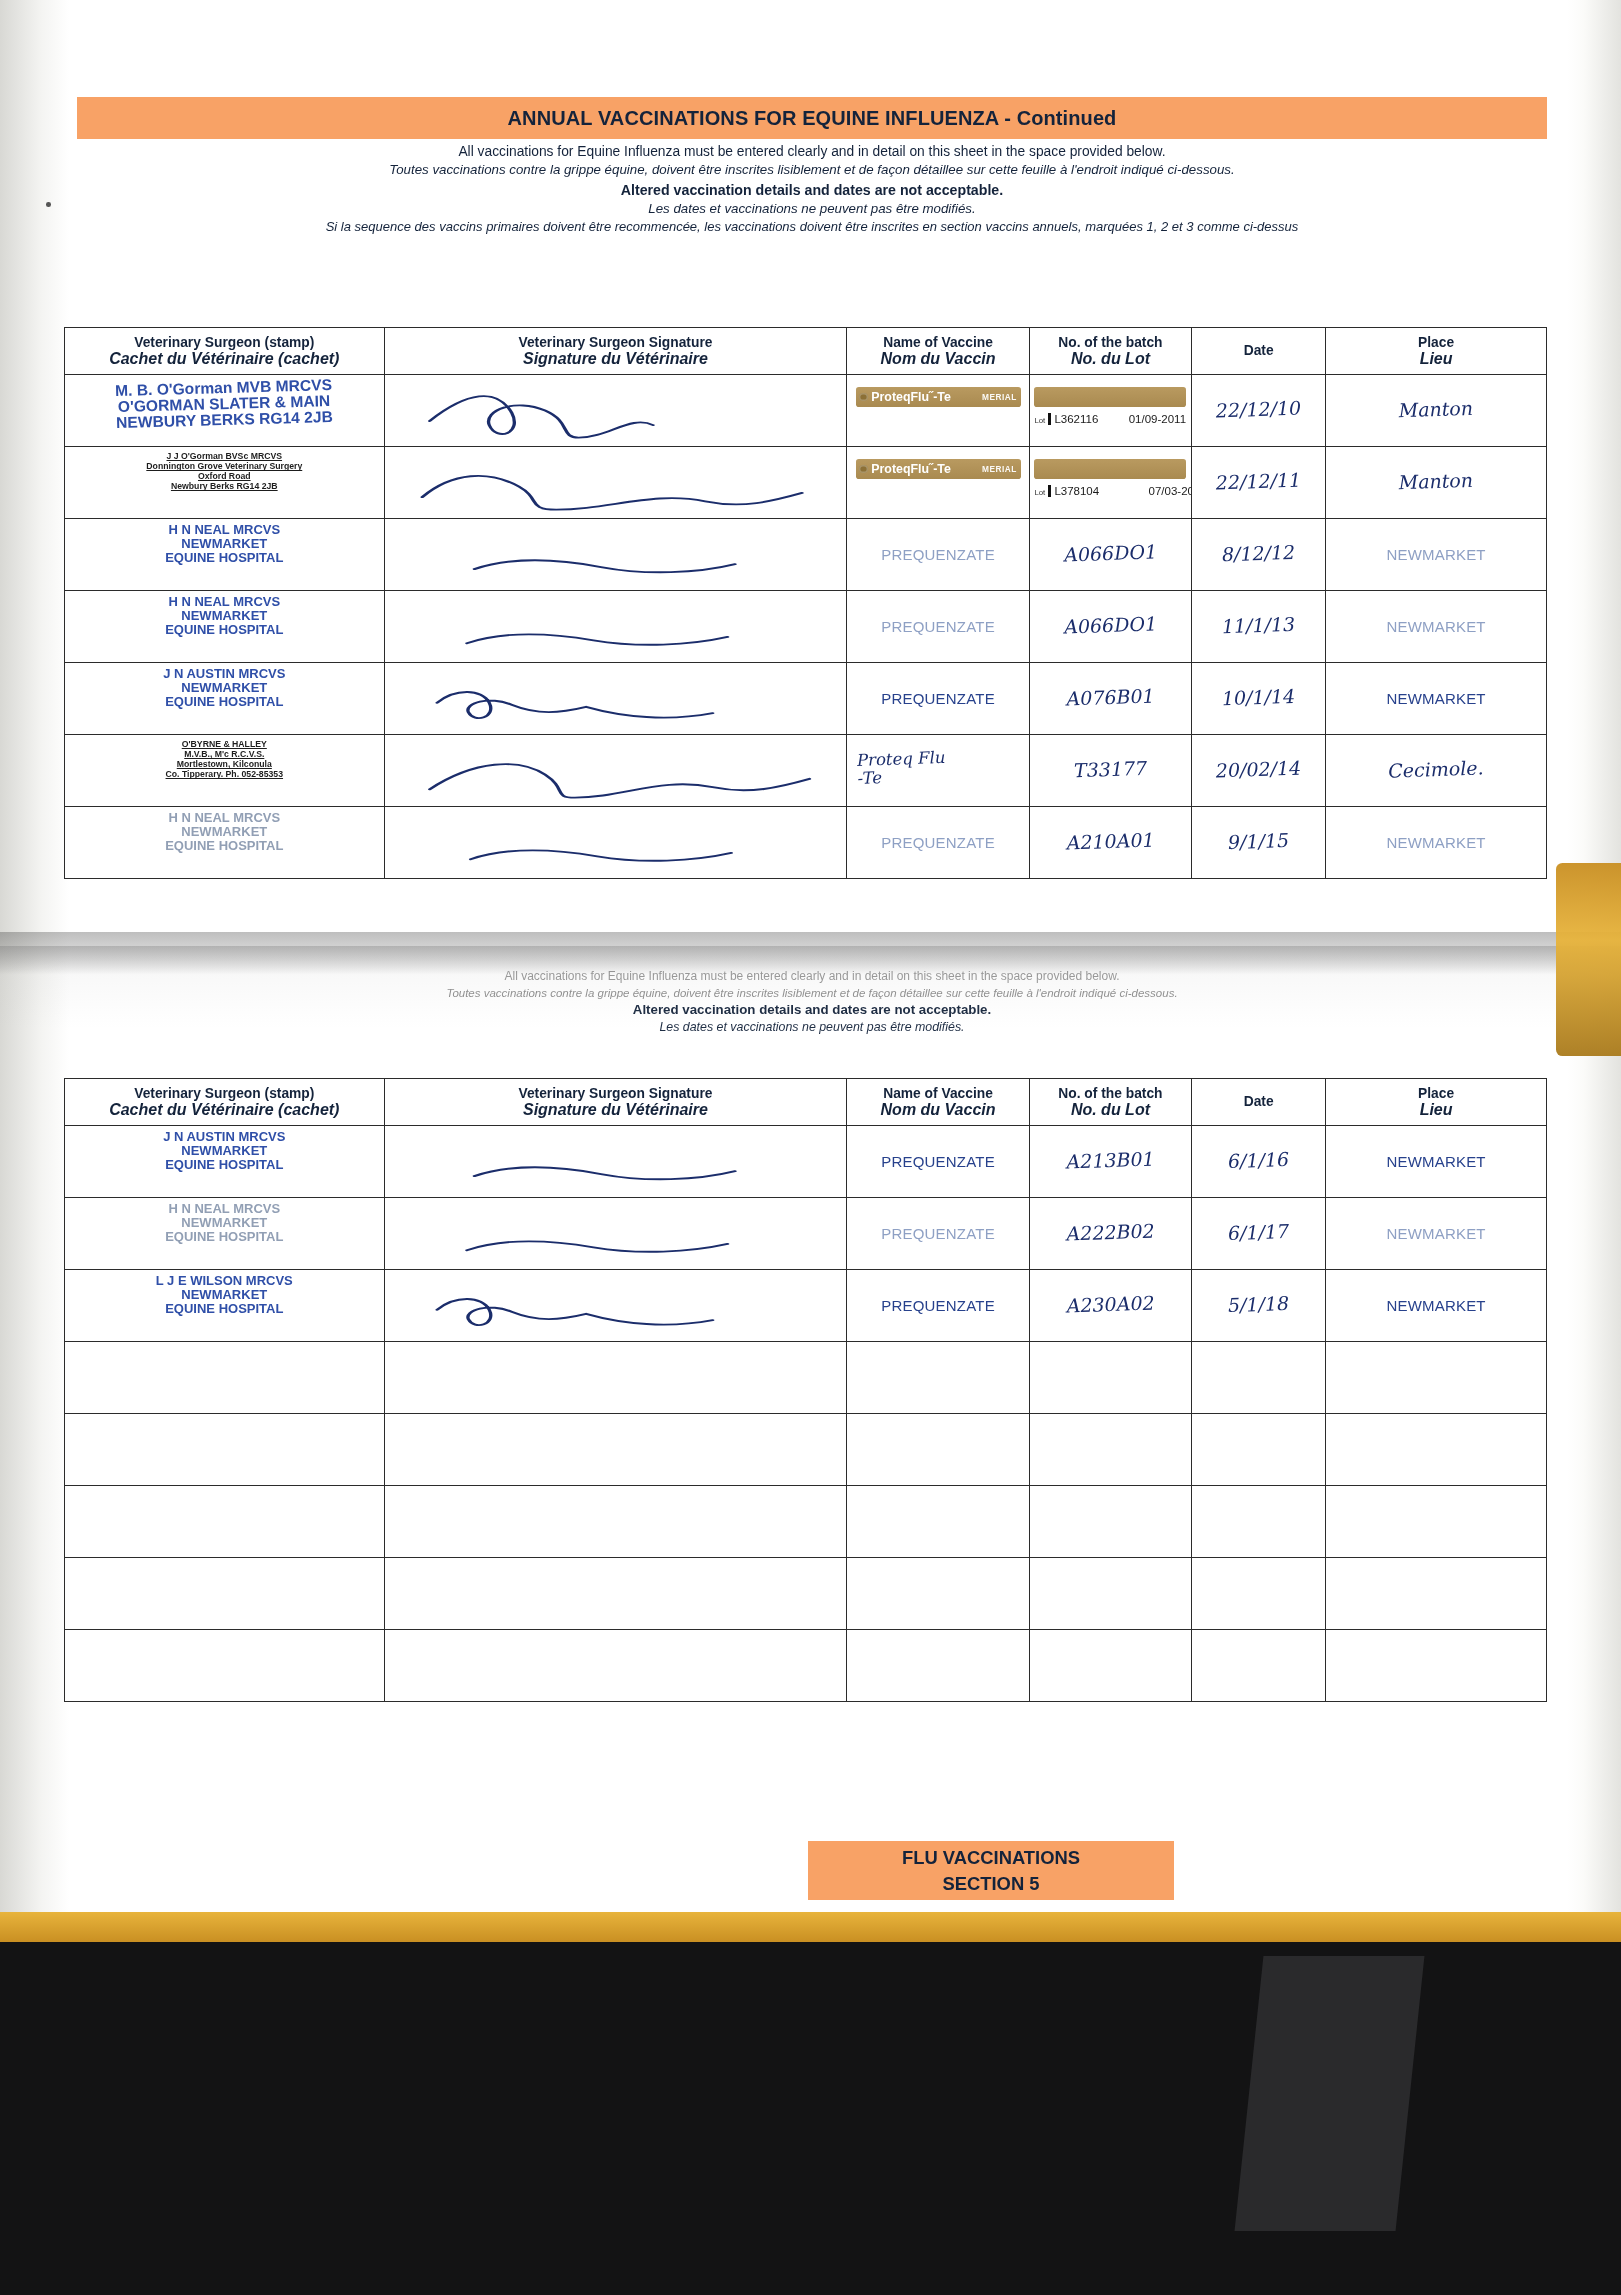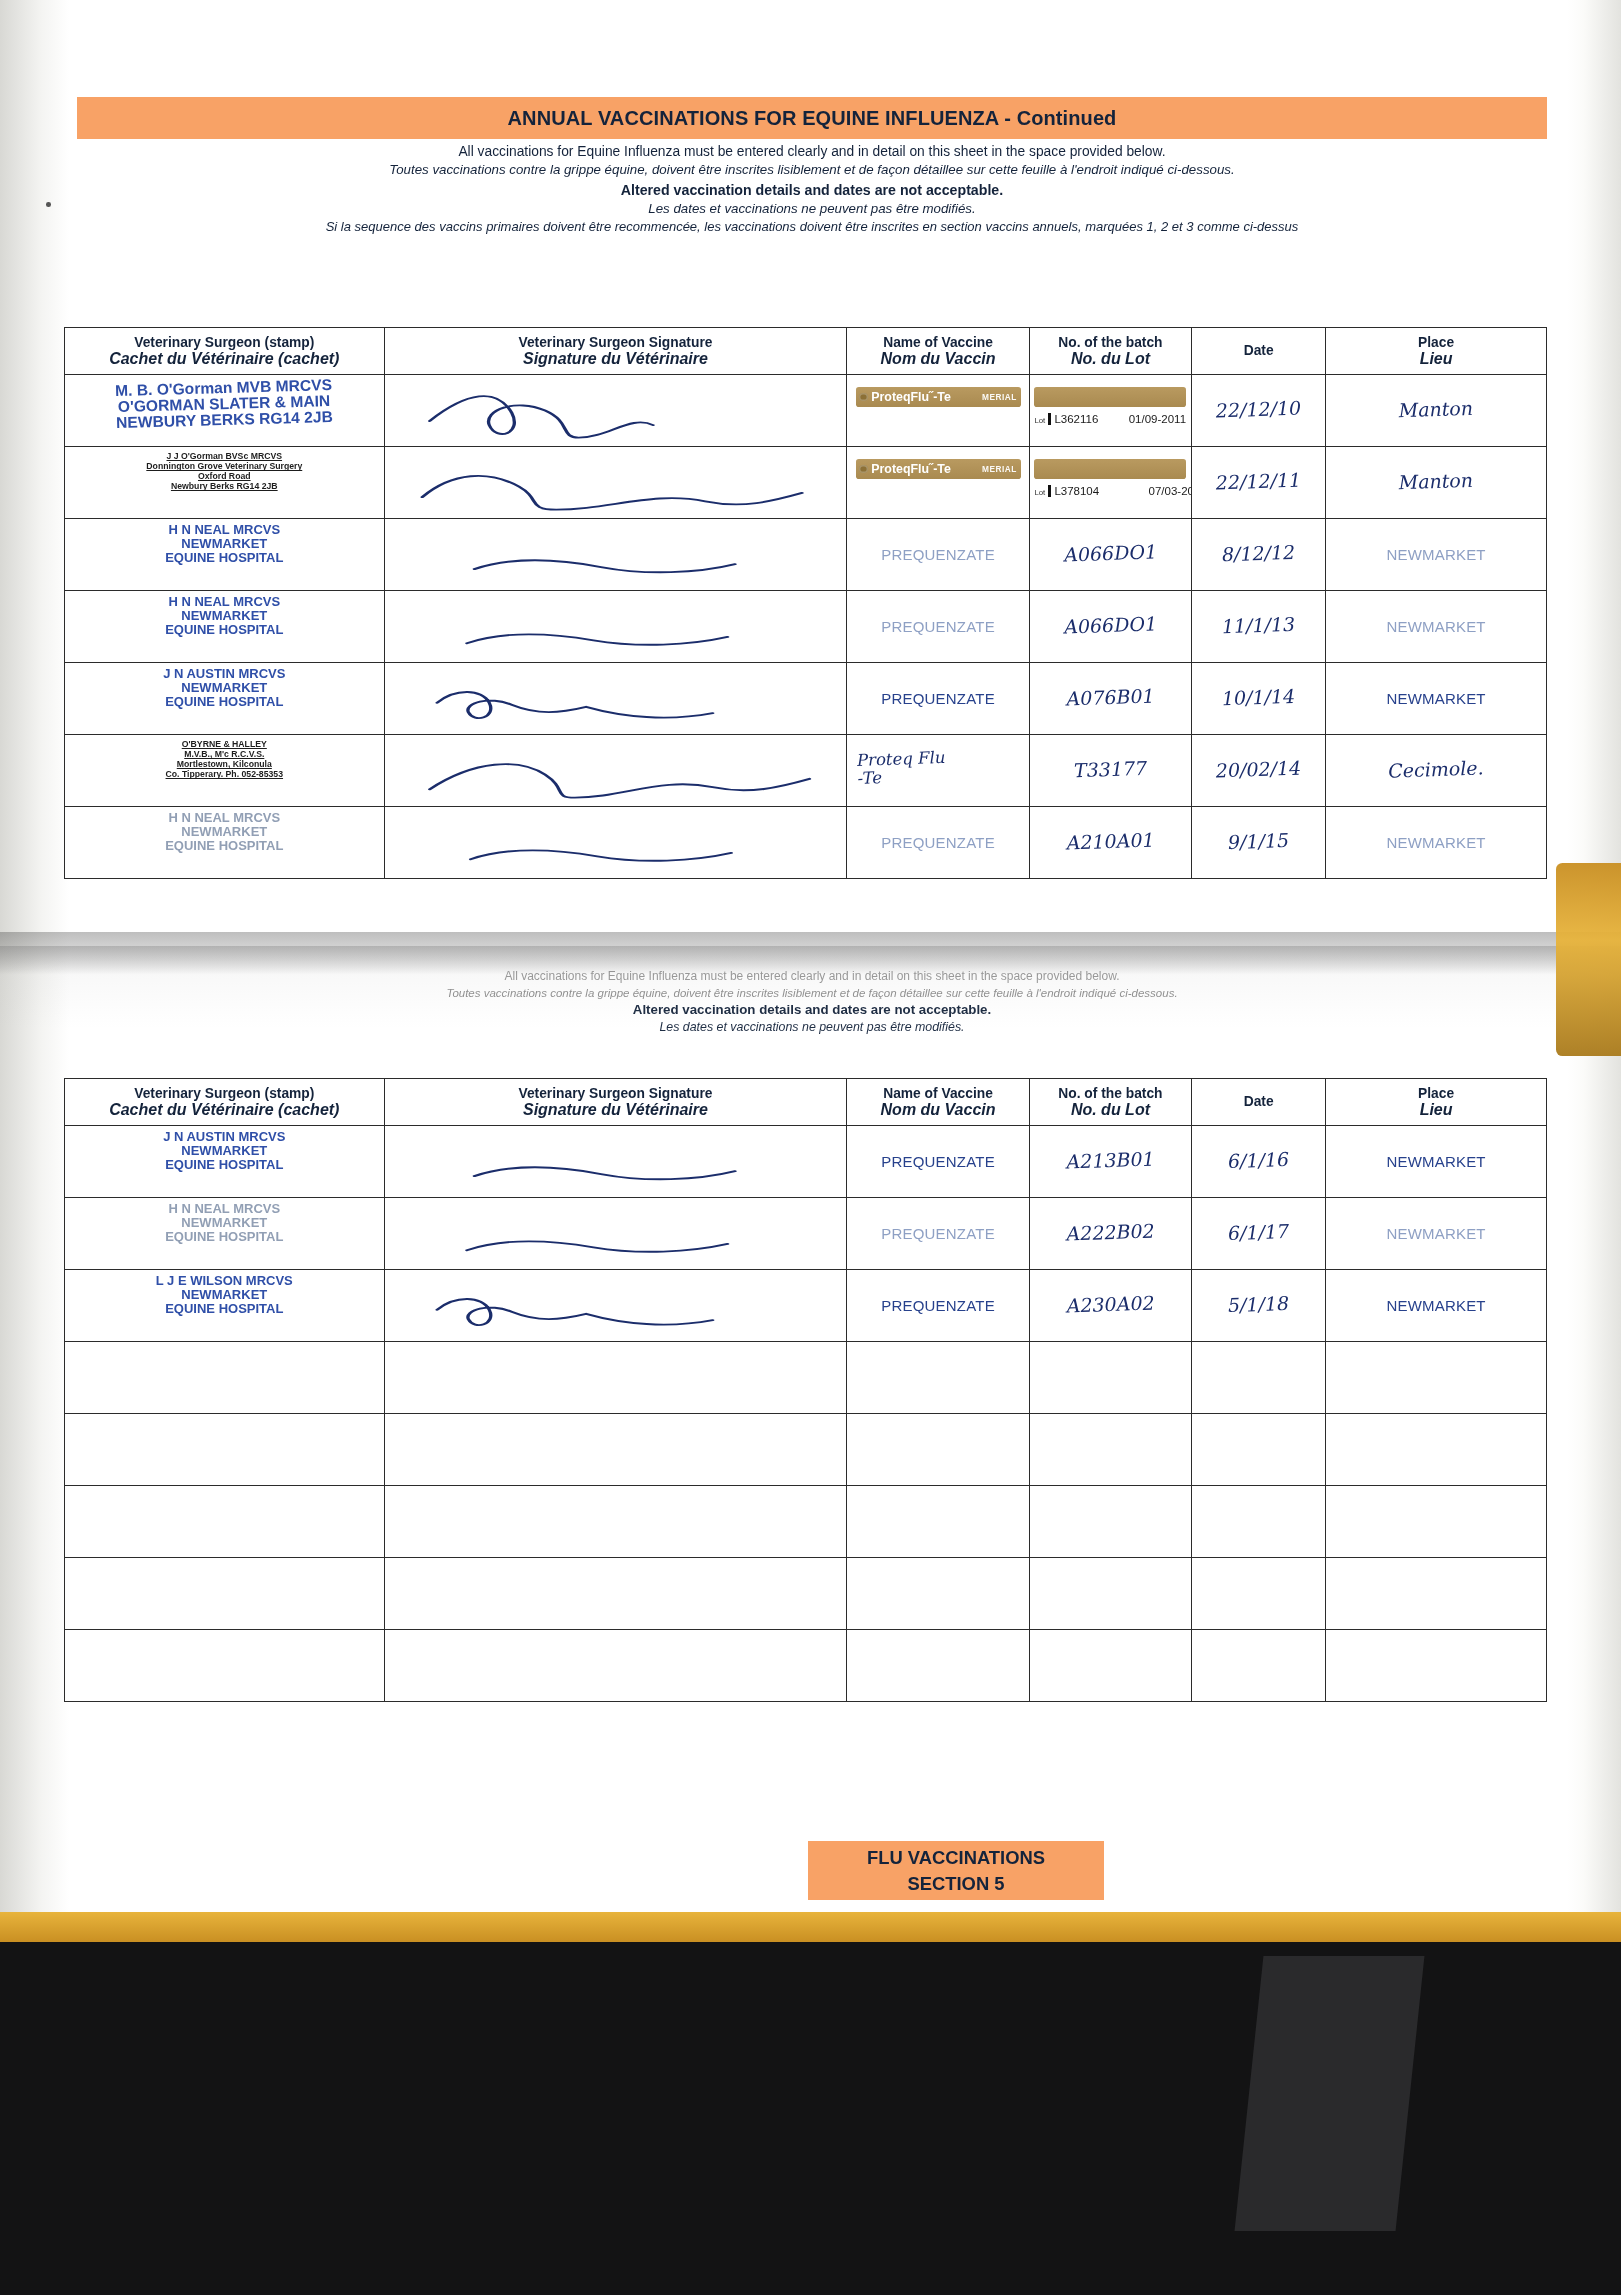--- a/index.html
+++ b/index.html
@@ -174,21 +174,21 @@
   .mid-intro{
     position:absolute;left:77px;top:968px;width:1470px;text-align:center;color:#4a4a4a;
   }
   .mid-intro .m1{font-size:12px;line-height:16.5px;opacity:.55;}
   .mid-intro .m2{font-size:11.5px;line-height:16.5px;font-style:italic;opacity:.6;}
   .mid-intro .m3{font-size:13.3px;line-height:18.4px;font-weight:bold;color:#14233b;opacity:.95;}
   .mid-intro .m4{font-size:12.4px;line-height:17.4px;font-style:italic;color:#14233b;opacity:.95;}
 
   
   .footer-band{
-    position:absolute;left:808px;top:1841px;width:296px;height:59px;
+    position:absolute;left:808px;top:1841px;width:366px;height:59px;
     background:#f8a266;color:#14233b;font-weight:bold;text-align:center;
   }
   .footer-band div{font-size:18.4px;line-height:26px;padding-top:3.7px;}
   .footer-band div.second{padding-top:0;}
 
   .dot-left{
     position:absolute;left:46px;top:202px;width:4.6px;height:4.6px;border-radius:50%;
     background:#555;
   }
 </style>

